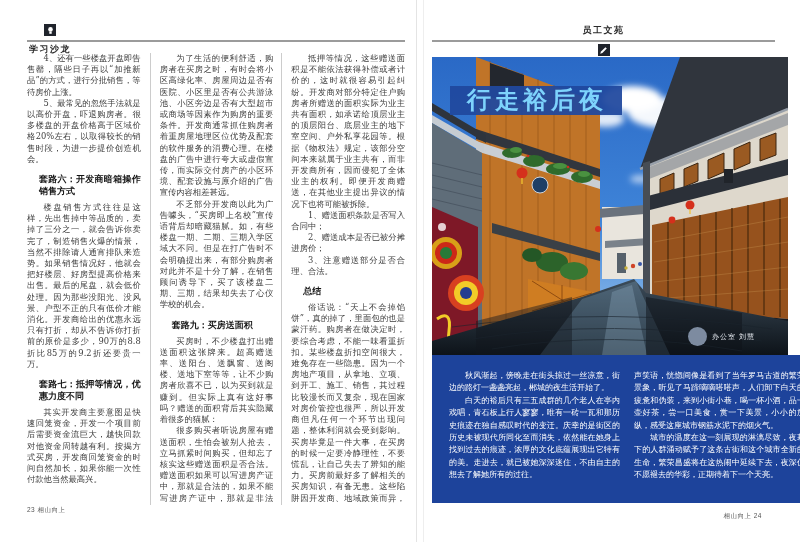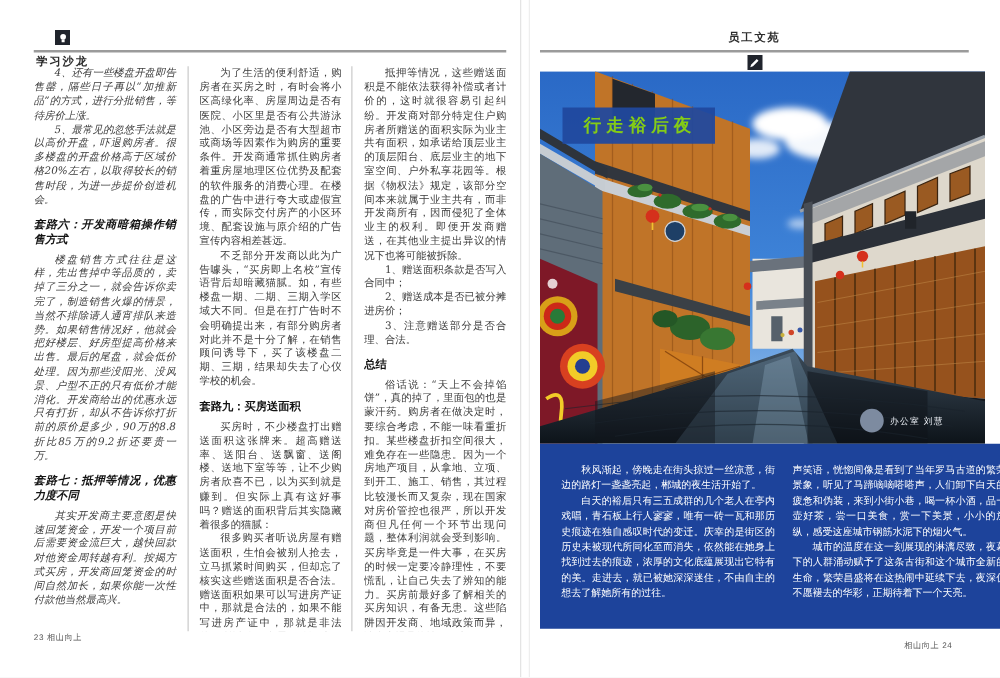--- a/index.html
+++ b/index.html
@@ -9,32 +9,32 @@
   .gutter{position:absolute;top:0;height:542px;width:1px;background:#e4e4e4;}
   
   .hdr{position:absolute;display:flex;align-items:center;gap:7px;height:14px;flex-direction:column;}
   .hdr-icon{width:12px;height:12px;background:#20242c;display:flex;align-items:center;justify-content:center;flex:0 0 auto;}
   .hdr-label{font-size:9px;font-weight:bold;color:#2c2c2c;letter-spacing:1.5px;}
   .hdr-rule{position:absolute;height:2px;background:#9b9b9b;}
   
   .cols{position:absolute;left:27px;top:53px;width:378px;height:452px;display:flex;}
   .col{flex:1 1 0;overflow:hidden;}
   .col + .col{border-left:1px solid #cccccc;margin-left:8px;padding-left:9px;}
-  .col:first-child{padding-right:1px;font-style:italic;}
+  .col:first-child{padding-right:1px;}
   .para{margin:0;font-family:"DejaVu Serif","Liberation Serif",serif;font-size:8.3px;
         line-height:11.2px;color:#3c3c3c;text-align:justify;text-indent:2em;}
-  .subhead{margin:8px 0 5px 0;font-family:"Liberation Sans",sans-serif;font-size:9px;
+  .subhead{margin:8px 0 5px 12px;font-family:"Liberation Sans",sans-serif;font-size:9px;
         line-height:12px;font-weight:bold;color:#141414;text-align:justify;}
   
   .footer{position:absolute;font-size:6.5px;color:#555;letter-spacing:.5px;}
   
   .photo-wrap{position:absolute;left:432px;top:57px;width:356px;height:298px;overflow:hidden;}
   .photo-wrap svg{display:block;width:356px;height:298px;}
   .photo-title{position:absolute;left:18px;top:29px;background:rgba(32,72,158,.94);
-        color:#84cc16;font-size:14px;font-weight:bold;letter-spacing:4px;
+        color:#7dd3fc;font-size:24px;font-weight:bold;letter-spacing:4px;
         padding:4px 15px 5px 17px;line-height:20px;}
   .author{position:absolute;left:256px;top:270px;display:flex;align-items:center;gap:5px;}
   .avatar{width:19px;height:19px;border-radius:50%;overflow:hidden;background:#7d8ba0;flex:0 0 auto;
         display:flex;align-items:flex-end;justify-content:center;}
   .author-txt{color:#e8ecf2;font-size:7px;letter-spacing:1px;white-space:nowrap;}
   
   .blue-box{position:absolute;left:432px;top:355px;width:390px;height:148px;background:#1d439b;}
   .bcols{display:flex;gap:14px;padding:15px 17px 0 17px;}
   .bcol{flex:1 1 0;overflow:hidden;height:120px;}
   .bpara{margin:0;font-size:8px;line-height:12.4px;color:#ffffff;text-align:justify;text-indent:2em;}

